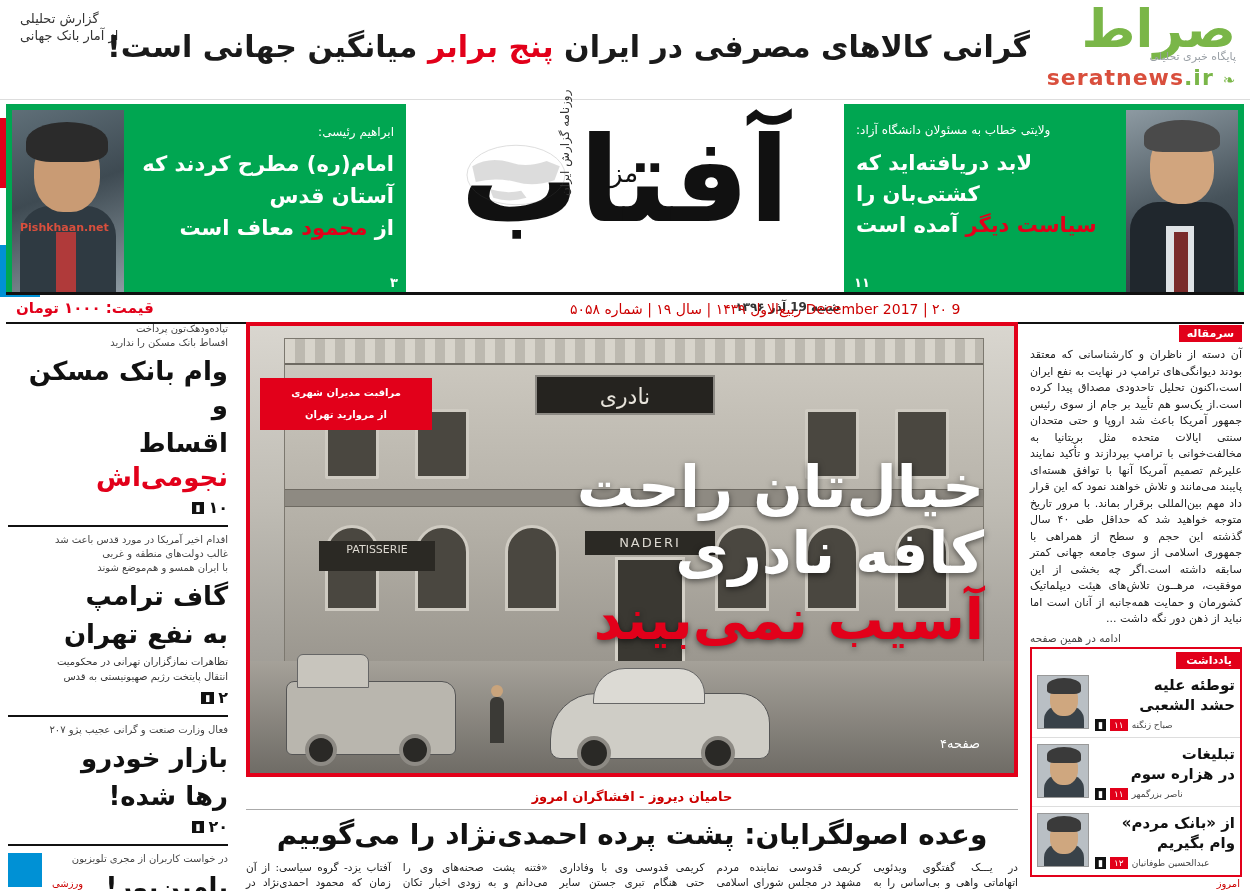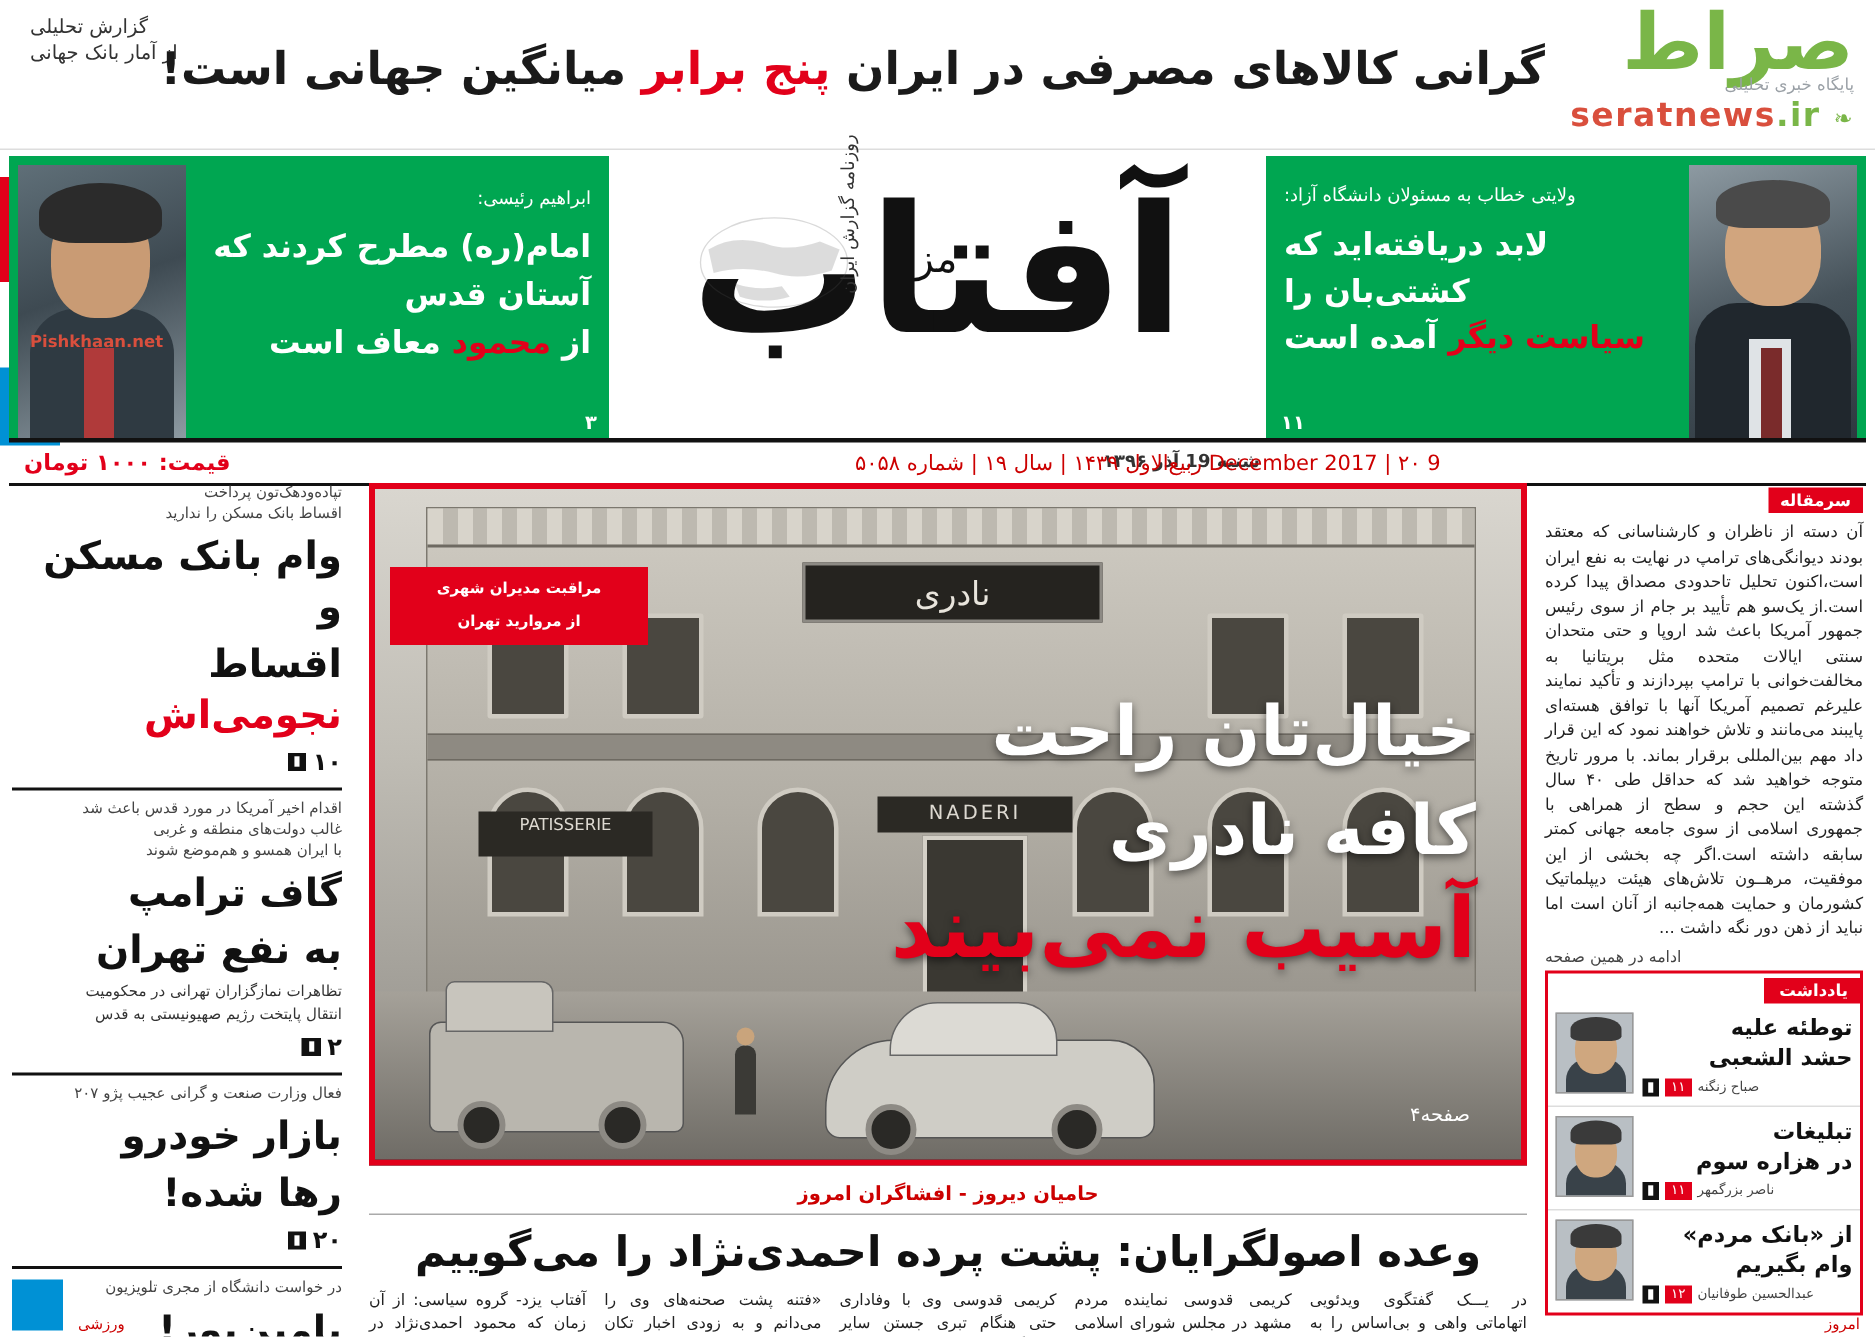--- a/index.html
+++ b/index.html
@@ -239,21 +239,21 @@
   .win {
     position:absolute; width: 54px; height: 86px; background:#4a4740;
     border: 3px solid #cfcbc2; border-radius: 27px 27px 0 0;
   }
   .win.sq { border-radius: 2px; height: 70px; }
   .door {
     position:absolute; bottom: 0; left: 330px; width: 70px; height: 110px;
     background:#3a3832; border: 3px solid #d4d0c7;
   }
   .sign-top {
-    position:absolute; top: 36px; left: 250px; width: 200px; height: 40px;
+    position:absolute; top: 36px; left: 250px; width: 180px; height: 40px;
     background: #25231f; color:#e8e4dc; font-size: 22px; text-align:center;
     line-height: 40px; direction: rtl; border:2px solid #8d8a84;
   }
   .sign-door {
     position:absolute; bottom: 112px; left: 300px; width: 130px; height: 24px;
     background:#2b2924; color:#ddd9d1; font-size:13px; text-align:center; line-height:24px;
     letter-spacing:2px;
   }
   .sign-left {
     position:absolute; bottom: 96px; left: 34px; width: 116px; height: 30px;
@@ -293,21 +293,21 @@
   .mosh-tag {
     position:absolute; top: 52px; left: 10px; width: 172px;
     background:#e2001a; color:#fff; font-size:10px; font-weight:bold;
     direction:rtl; text-align:center; padding: 4px 4px; line-height:22px;
   }
   .photo-headline {
     position:absolute; right: 30px; top: 128px; direction:rtl; text-align:right;
     text-shadow: 0 2px 6px rgba(0,0,0,.55);
   }
   .ph-l1, .ph-l2 {
-    font-size: 46px; font-weight: bold; color:#fff; line-height: 66px;
+    font-size: 58px; font-weight: bold; color:#fff; line-height: 66px;
   }
   .ph-l3 { font-size: 56px; font-weight:bold; color:#e2001a; line-height: 68px; }
   .ph-page {
     position:absolute; right: 34px; bottom: 22px; color:#fff; font-size: 13px; direction:rtl;
   }
 
   .center-lower { margin-top: 12px; width: 772px; }
   .cl-kicker {
     text-align:center; direction:rtl; font-size: 13px; color:#c00; font-weight:bold;
     border-bottom: 1px solid #aaa; padding-bottom: 5px; margin-bottom: 6px;
@@ -593,21 +593,21 @@
         <div class="lf-title">رها شده!</div>
         <div class="lf-pg">
           <span class="pg-num">۲۰</span>
           <span class="pg-badge">▮</span>
         </div>
       </div>
 
       <div class="ad-sep"></div>
 
       <div>
-        <div class="lf-kicker">در خواست دانشگاه از مجری تلویزیون</div>
+        <div class="lf-kicker">در خواست کاربران از مجری تلویزیون</div>
         <div class="lf-title">یامین‌پور! می‌تونی</div>
 
       </div>
     </div>
 
     <div class="bottom-blue"></div>
     <div class="bottom-tag-r">امروز</div>
     <div class="bottom-tag-l">ورزشی</div>
   </div>
 </div>

